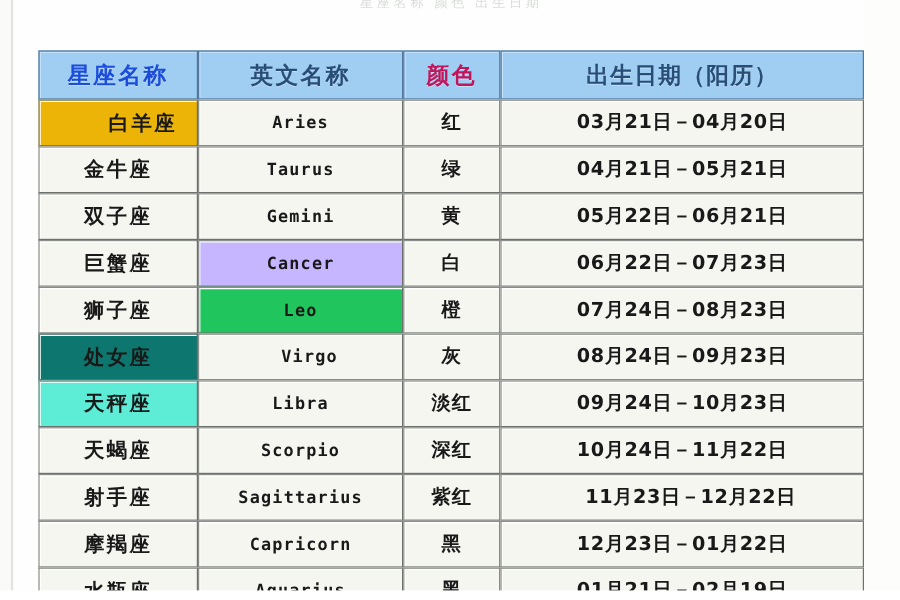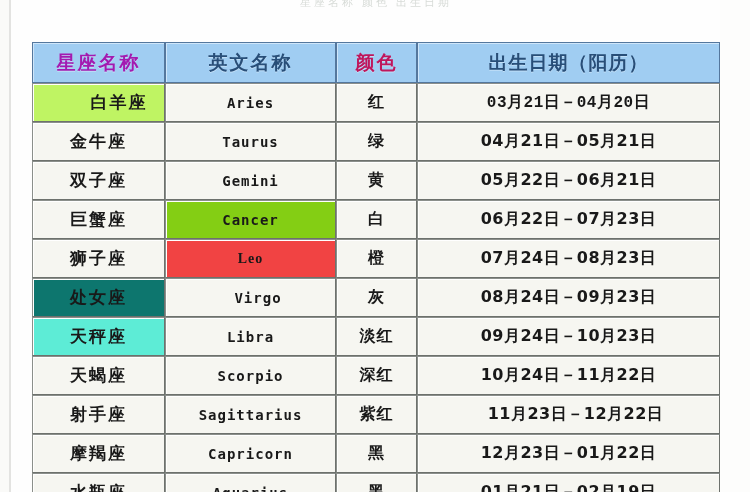--- a/index.html
+++ b/index.html
@@ -157,54 +157,54 @@
 <div id="zodiac-table-wrap">
   <table class="zodiac">
     <colgroup>
       <col class="c-name">
       <col class="c-en">
       <col class="c-color">
       <col class="c-date">
     </colgroup>
     <thead>
       <tr>
-        <th class="th-name" style="background: rgb(159, 203, 240); color: #a21caf;">星座名称</th>
+        <th class="th-name" style="background: rgb(159, 203, 240); color: #1d4ed8;">星座名称</th>
         <th class="th-en" style="background: rgb(159, 203, 240); color: rgb(42, 79, 120);">英文名称</th>
         <th class="th-color" style="background: rgb(159, 203, 240); color: #be185d;">颜色</th>
         <th class="th-date" style="background: rgb(159, 203, 240); color: rgb(42, 79, 120);">出生日期（阳历）</th>
       </tr>
     </thead>
     <tbody id="zodiac-tbody">
         <tr>
-          <td class="cell-name" style="background: #bef264; padding-left: 43px;">白羊座</td>
+          <td class="cell-name" style="background: #eab308; padding-left: 43px;">白羊座</td>
           <td class="cell-en" style="background: rgb(244, 244, 239);">Aries</td>
           <td class="cell-color" style="background: rgb(244, 244, 239);">红</td>
-          <td class="cell-date" style="background: rgb(244, 244, 239); font-family: Liberation Mono, monospace;">03月21日－04月20日</td>
+          <td class="cell-date" style="background: rgb(244, 244, 239);">03月21日－04月20日</td>
         </tr>
         <tr>
           <td class="cell-name" style="background: rgb(244, 244, 239);">金牛座</td>
           <td class="cell-en" style="background: rgb(244, 244, 239);">Taurus</td>
           <td class="cell-color" style="background: rgb(244, 244, 239);">绿</td>
           <td class="cell-date" style="background: rgb(244, 244, 239);">04月21日－05月21日</td>
         </tr>
         <tr>
           <td class="cell-name" style="background: rgb(244, 244, 239);">双子座</td>
           <td class="cell-en" style="background: rgb(244, 244, 239);">Gemini</td>
           <td class="cell-color" style="background: rgb(244, 244, 239);">黄</td>
           <td class="cell-date" style="background: rgb(244, 244, 239);">05月22日－06月21日</td>
         </tr>
         <tr>
           <td class="cell-name" style="background: rgb(244, 244, 239);">巨蟹座</td>
-          <td class="cell-en" style="background: #84cc16;">Cancer</td>
+          <td class="cell-en" style="background: #c4b5fd;">Cancer</td>
           <td class="cell-color" style="background: rgb(244, 244, 239);">白</td>
           <td class="cell-date" style="background: rgb(244, 244, 239);">06月22日－07月23日</td>
         </tr>
         <tr>
           <td class="cell-name" style="background: rgb(244, 244, 239);">狮子座</td>
-          <td class="cell-en" style="background: #ef4444; font-family: Liberation Serif, serif;">Leo</td>
+          <td class="cell-en" style="background: #22c55e;">Leo</td>
           <td class="cell-color" style="background: rgb(244, 244, 239);">橙</td>
           <td class="cell-date" style="background: rgb(244, 244, 239);">07月24日－08月23日</td>
         </tr>
         <tr>
           <td class="cell-name" style="background: #0f766e;">处女座</td>
           <td class="cell-en" style="background: rgb(244, 244, 239); padding-left: 17px;">Virgo</td>
           <td class="cell-color" style="background: rgb(244, 244, 239);">灰</td>
           <td class="cell-date" style="background: rgb(244, 244, 239);">08月24日－09月23日</td>
         </tr>
         <tr>

